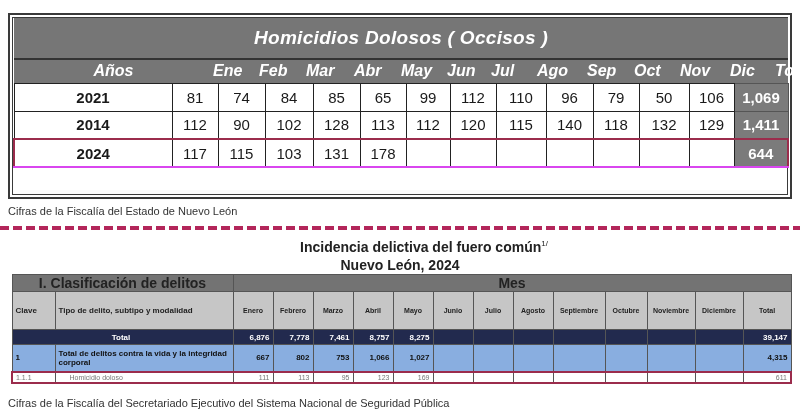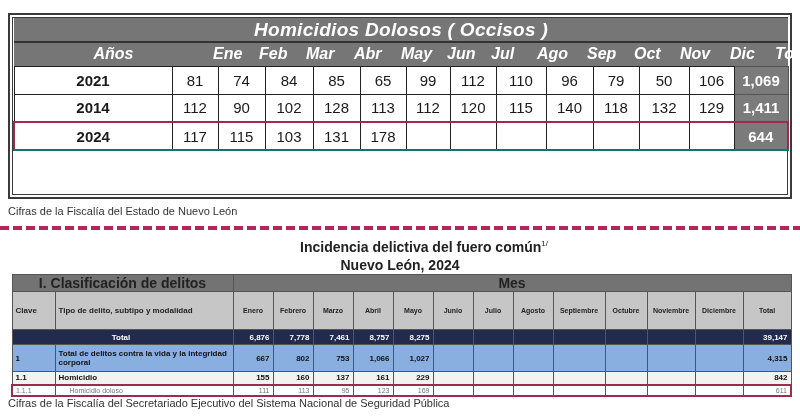--- a/index.html
+++ b/index.html
@@ -3,26 +3,26 @@
 <meta charset="utf-8">
 <style>
   * { box-sizing: border-box; margin: 0; padding: 0; }
   body { width: 800px; height: 420px; background: #ffffff; position: relative; overflow: hidden; font-family: "Liberation Sans", sans-serif; }
 
   
   .top-wrap { position: absolute; left: 8px; top: 13px; width: 784px; height: 186px; border: 2px solid #3a3a3a; padding: 2px; background: #fff; }
   .top-inner { border: 1px solid #3a3a3a; width: 100%; height: 100%; position: relative; }
   table.top { border-collapse: collapse; width: 100%; table-layout: fixed; }
   table.top td, table.top th { text-align: center; }
-  .top .title-row th { background: #767676; color: #fff; font-style: italic; font-weight: bold; font-size: 19px; height: 24px; border-bottom: 2px solid #333; letter-spacing: 0.3px; }
+  .top .title-row th { background: #767676; color: #fff; font-style: italic; font-weight: bold; font-size: 19px; height: 41px; border-bottom: 2px solid #333; letter-spacing: 0.3px; }
   .top .head-row th { background: #767676; color: #fff; font-style: italic; font-weight: bold; font-size: 16px; height: 24px; padding-left: 41px; }
   .top .data-row td { border: 1px solid #222; font-size: 15px; color: #1a1a1a; height: 28px; background: #fff; }
   .top .data-row td.year { font-weight: bold; font-size: 15px; }
   .top .data-row td.total { background: #7b7b7b; color: #fff; font-weight: bold; border: 1px solid #555; }
-  .top .data-row.hl td { border-top: 2px solid #9b2c4c; border-bottom: 2px solid #0f766e; margin-left: 8px; }
+  .top .data-row.hl td { border-top: 2px solid #9b2c4c; border-bottom: 2px solid #d946ef; margin-left: 8px; }
   .top .data-row.hl td:first-child { border-left: 2px solid #9b2c4c; }
   .top .data-row.hl td:last-child { border-right: 2px solid #9b2c4c; }
 
   .src1 { position: absolute; left: 8px; top: 205px; font-size: 11px; color: #333; }
   .dash { position: absolute; left: 0; top: 226px; width: 800px; height: 4px;
           background: repeating-linear-gradient(to right, #b3265a 0 9px, transparent 9px 13px); }
 
   
   .inc-title { position: absolute; left: 0; top: 239px; width: 800px; text-align: center; font-weight: bold; font-size: 14px; color: #222; padding-left: 48px; }
   .inc-title sup { font-size: 8px; font-weight: normal; }
@@ -220,37 +220,20 @@
         <td>1,027</td>
         <td></td>
         <td></td>
         <td></td>
         <td></td>
         <td></td>
         <td></td>
         <td></td>
         <td>4,315</td>
       </tr>
-      <tr class="r-11">
-        <td class="l">1.1</td>
-        <td class="l">Homicidio</td>
-        <td>155</td>
-        <td>160</td>
-        <td>137</td>
-        <td>161</td>
-        <td>229</td>
-        <td></td>
-        <td></td>
-        <td></td>
-        <td></td>
-        <td></td>
-        <td></td>
-        <td></td>
-        <td>842</td>
-      </tr>
       <tr class="r-111">
         <td class="l">1.1.1</td>
         <td class="l ind">Homicidio doloso</td>
         <td>111</td>
         <td>113</td>
         <td>95</td>
         <td>123</td>
         <td>169</td>
         <td></td>
         <td></td>

